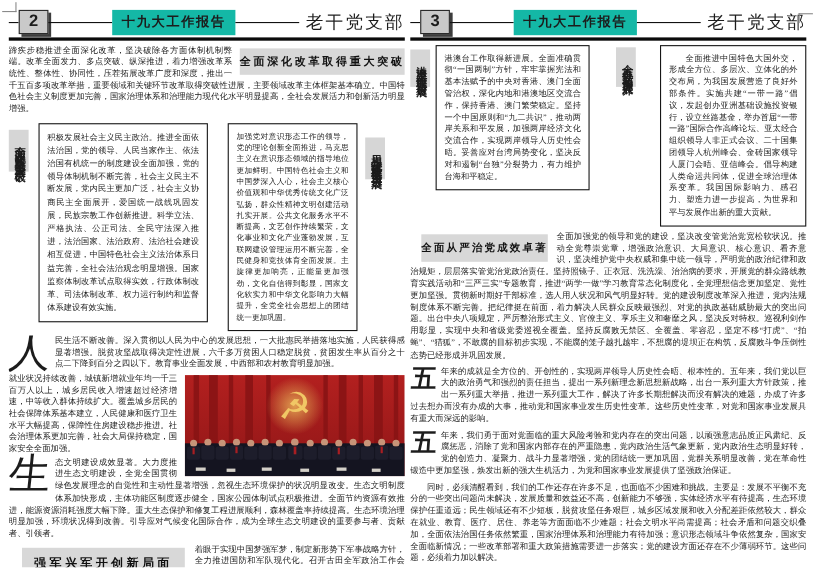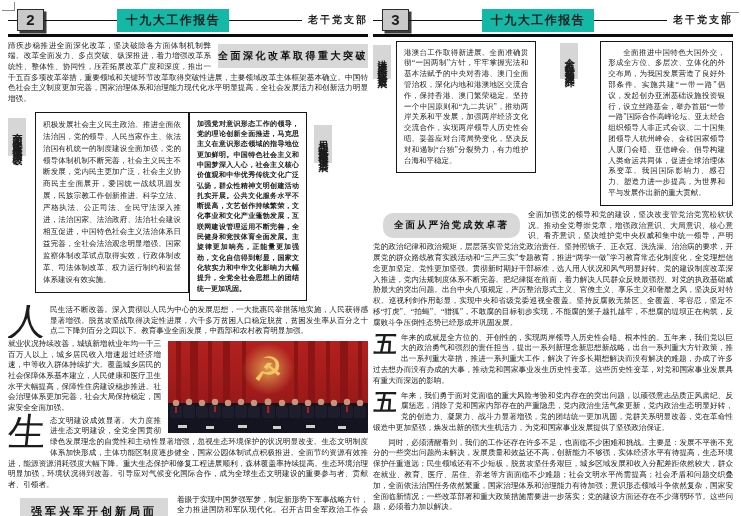--- a/index.html
+++ b/index.html
@@ -16,39 +16,39 @@
 
   
   .hdr{display:flex;align-items:center;margin-top:9px;height:22px;}
   .hseg{border-top:1.3px solid #111;height:0;}
   .hseg.s1{width:9px;}
   .hseg.grow{flex:1;}
   .numbox{width:25px;height:20px;line-height:20px;text-align:center;font-weight:bold;
           font-size:15px;background:#c9c9c9;border:1px solid #2b2b2b;
           box-shadow:2.5px 2.5px 0 #3c3c3c;font-family:"Liberation Sans",sans-serif;}
   .titlebox{background:#14b8a6;padding:3px 9px;font-weight:bold;font-size:12px;letter-spacing:1.5px;white-space:nowrap;}
-  .orglabel{font-weight:bold;font-size:10px;letter-spacing:2px;white-space:nowrap;padding-left:6px;}
+  .orglabel{font-weight:normal;font-size:16px;letter-spacing:2px;white-space:nowrap;padding-left:6px;}
   .thickrule{height:2.6px;background:#0b0b0b;margin-top:3px;}
 
   
   .bodytxt{font-size:7.6px;line-height:10.7px;text-align:justify;margin:0;}
   .indent{text-indent:2em;}
 
   
   .intro{margin-top:5px;overflow:hidden;}
   .ghead{background:#d8d8d8;font-weight:bold;text-align:center;color:#111;}
   .intro .ghead{float:right;width:150px;margin:3px 0 3px 7px;font-size:10px;letter-spacing:2.5px;padding:5px 0;}
 
   
   .boxrow{display:flex;align-items:flex-start;margin-top:7px;}
   .vlabel{writing-mode:vertical-rl;text-orientation:upright;background:#d6d6d6;
           font-size:10px;font-weight:bold;letter-spacing:2px;padding:7px 3px;line-height:12px;}
   .tbox{border:1.4px solid #161616;padding:6px 7px;text-align:justify;}
   .pg2 .box1{width:138px;font-size:7.5px;line-height:11.9px;margin-left:9px;}
-  .pg2 .box2{width:102px;font-size:7px;line-height:10.3px;margin-left:0;font-weight:bold;}
+  .pg2 .box2{width:102px;font-size:7px;line-height:10.3px;margin-left:18px;}
   .pg2 .vl1{margin-top:6px;}
   .pg2 .vl2{margin-left:7px;margin-top:13px;}
 
   .pg3 .boxrow{margin-top:4px;}
   .pg3 .boxA{width:134px;font-size:7.5px;line-height:10.8px;margin-left:5px;margin-right:24px;}
   .pg3 .boxB{width:126px;font-size:7.5px;line-height:10.8px;margin-left:22px;}
   .pg3 .vlA{margin-top:4px;}
   .pg3 .vlB{margin-top:2px;}
 
   
@@ -59,21 +59,21 @@
   .sec{margin-top:4px;overflow:hidden;}
 
   
   .photowrap{margin-top:1px;overflow:hidden;}
   .photo{float:right;width:200px;height:92px;margin:2px 0 3px 7px;}
 
   
   .mil .ghead{float:left;margin:3px 9px 2px 12px;font-size:11px;letter-spacing:3px;padding:6px 11px;}
 
   
-  .party .ghead{float:left;margin:3px 8px 2px 10px;font-size:9.5px;letter-spacing:2px;padding:6px 11px;border-radius:10px;}
+  .party .ghead{float:left;margin:3px 8px 2px 10px;font-size:9.5px;letter-spacing:2px;padding:6px 0;}
 
   .p3txt{font-size:7.6px;line-height:10.8px;text-align:justify;margin:0;}
 </style>
 </head>
 <body>
 
 <div class="spread">
 
   <div class="page left pg2">
     <div class="mark tl"></div>

